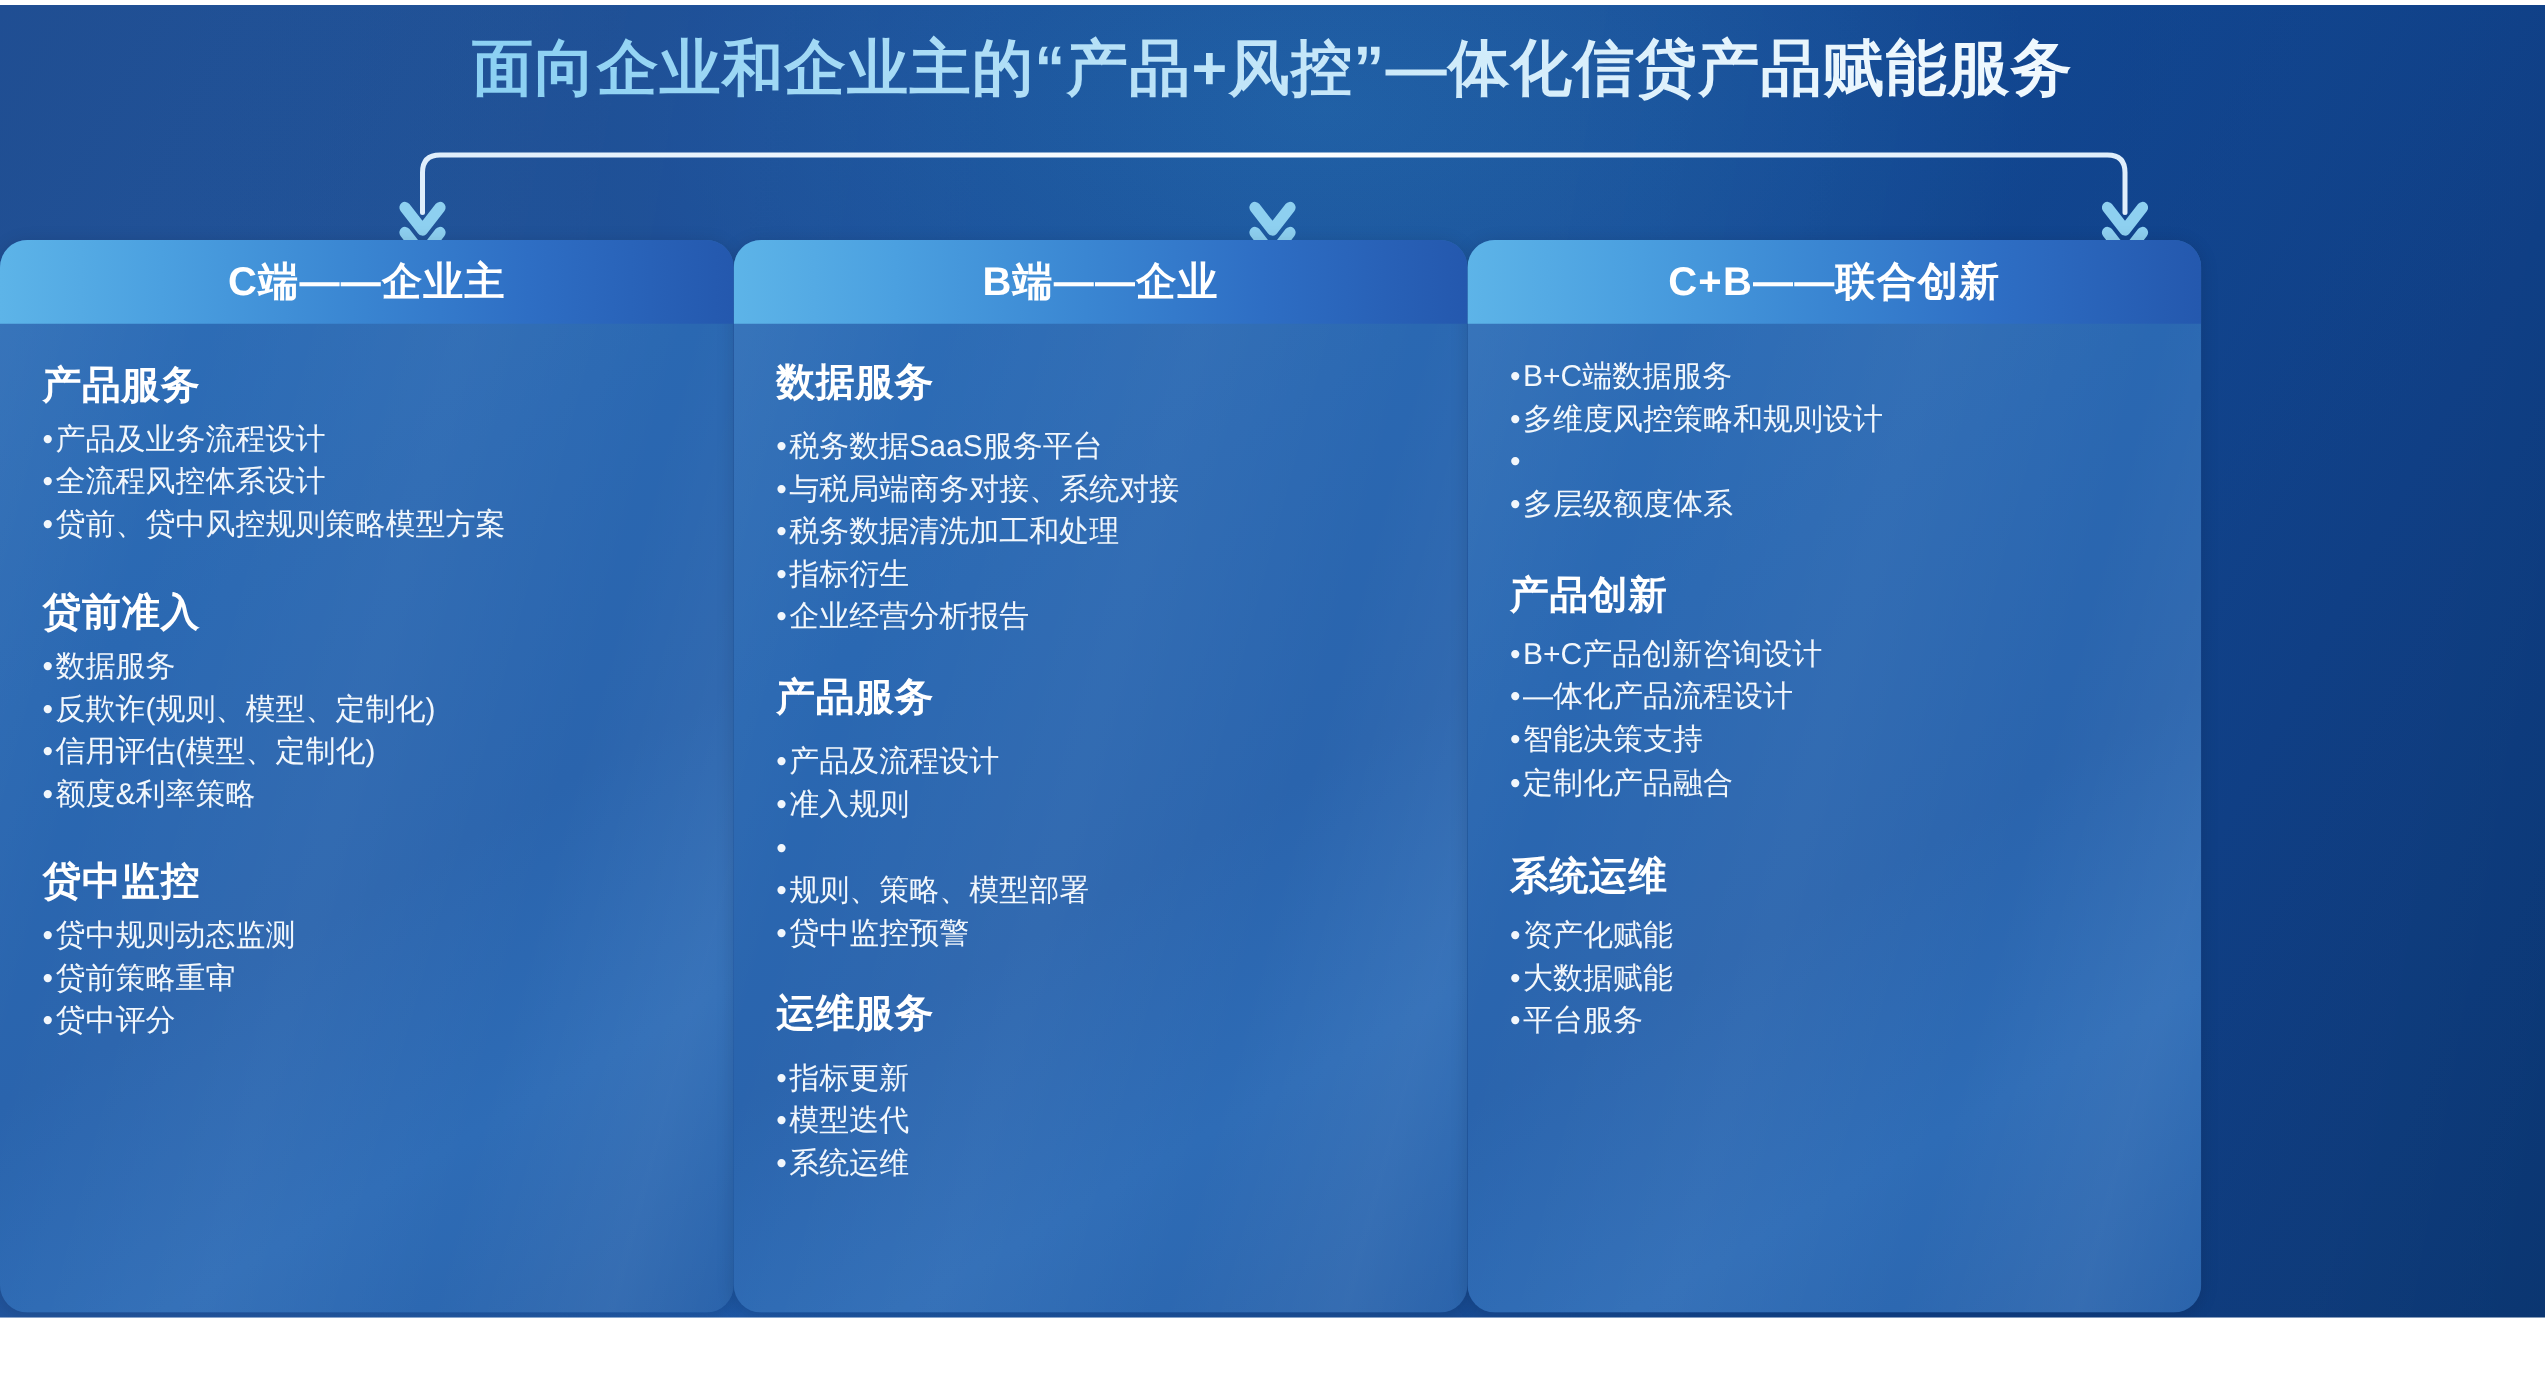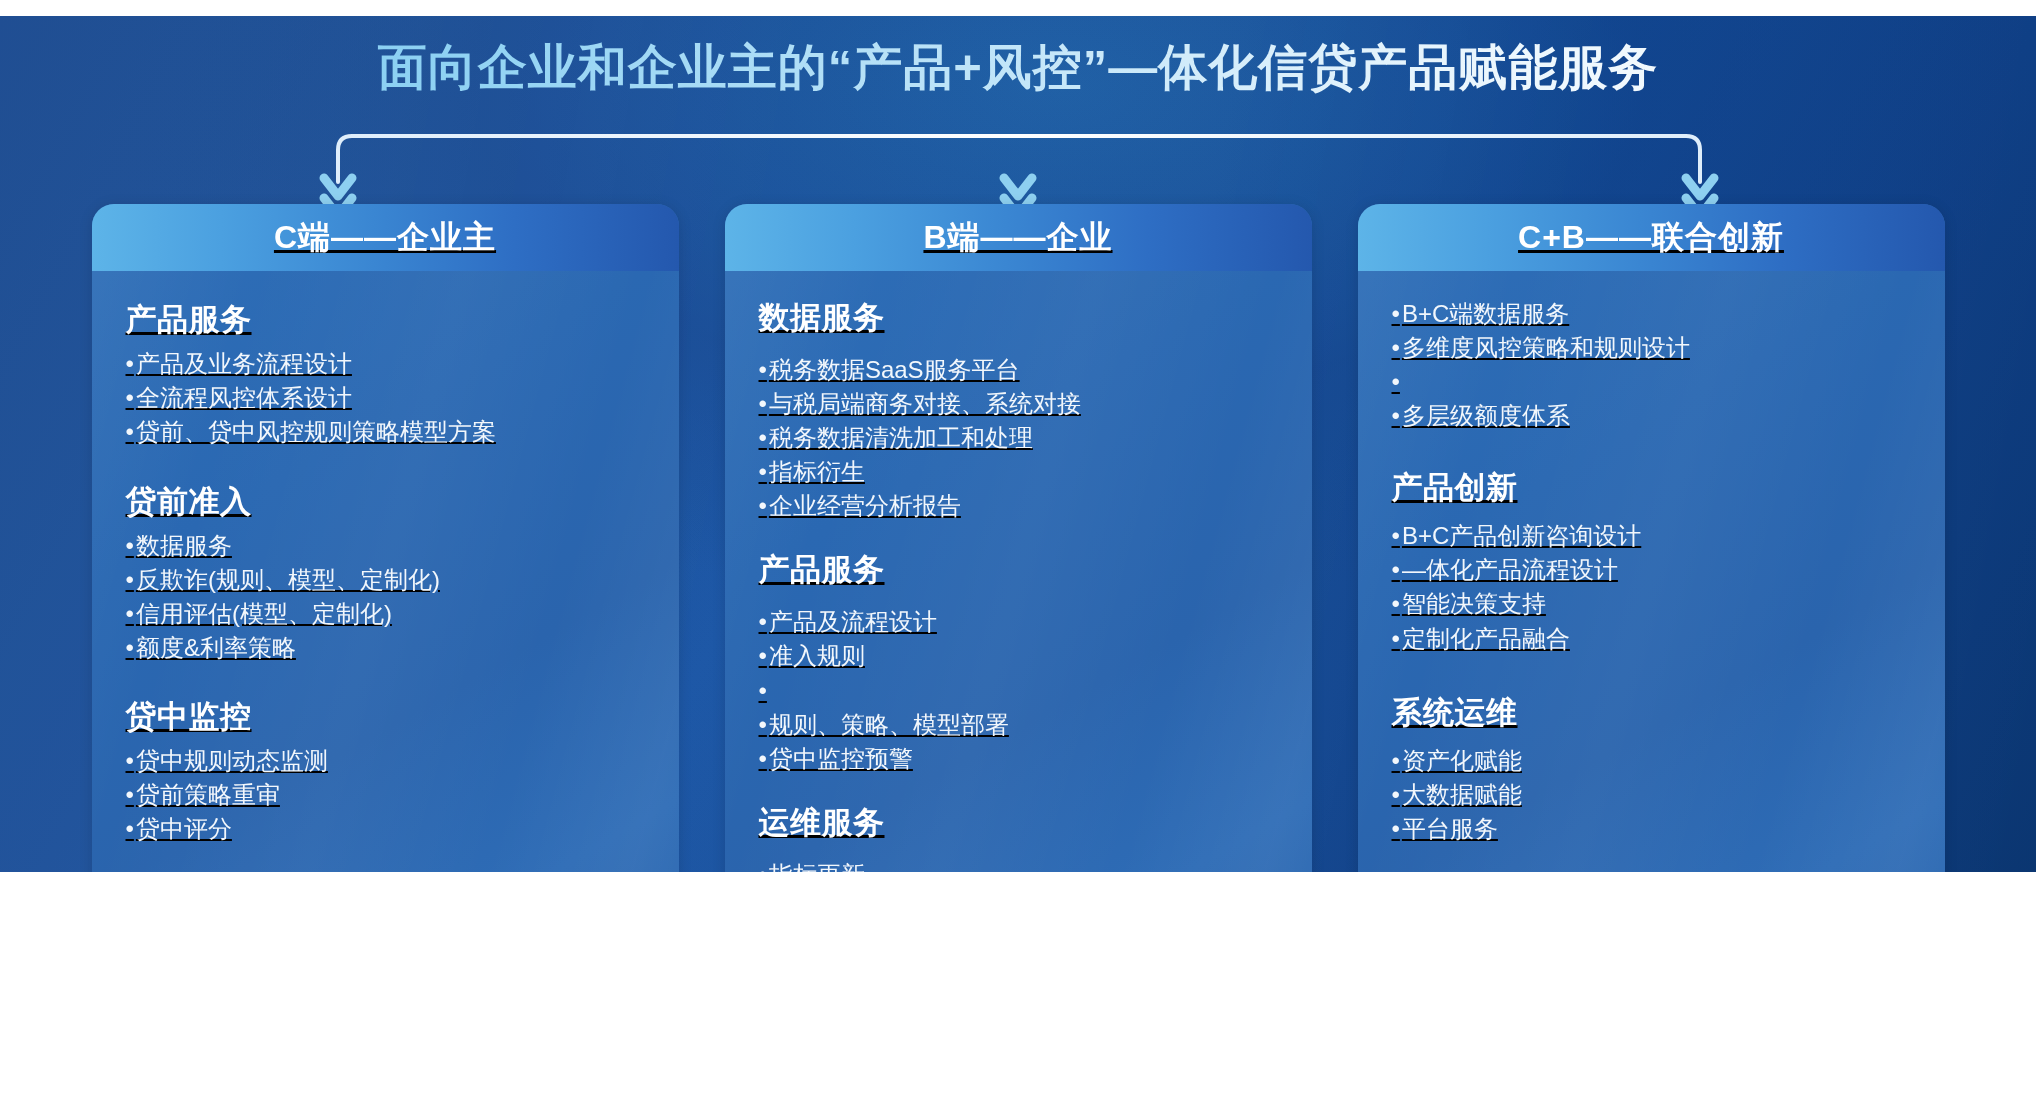--- a/index.html
+++ b/index.html
@@ -8,22 +8,22 @@
 
   #stage {
     position:relative;
     width:2036px; height:1110px;
     overflow:hidden;
     background:#ffffff;
   }
 
   
   #slide {
-    position:absolute; left:0; top:16px;
-    width:2036px; height:856px;
+    position:absolute; left:0; top:4px;
+    width:2036px; height:1050px;
     background:
       radial-gradient(ellipse 1300px 700px at 52% 8%, rgba(18,86,160,0.95) 0%, rgba(10,62,137,0.55) 45%, rgba(7,48,120,0.0) 75%),
       linear-gradient(118deg, #0a3c88 0%, #0c4392 20%, #0f4da1 42%, #0c4491 62%, #093a82 82%, #07336f 100%);
     overflow:hidden;
   }
   
   #slide::before {
     content:""; position:absolute; inset:-20%;
     background:
       linear-gradient(100deg, rgba(255,255,255,0.045) 0%, rgba(255,255,255,0) 14%),
@@ -46,23 +46,22 @@
     z-index:6;
   }
 
   
   #bracket { position:absolute; left:0; top:96px; width:2036px; height:110px; z-index:4; }
 
   
   #cards {
     position:absolute; left:0; top:188px;
     width:2036px; height:860px;
-    display:flex; justify-content:center; gap:46px;
+    display:flex; 
     z-index:5;
-    text-decoration:underline;
   }
   .card {
     width:587px; height:858px;
     border-radius:22px;
     overflow:hidden;
     display:flex; flex-direction:column;
     box-shadow:0 2px 14px rgba(0,0,0,0.13);
     position:relative;
   }
   .card-body-bg {

